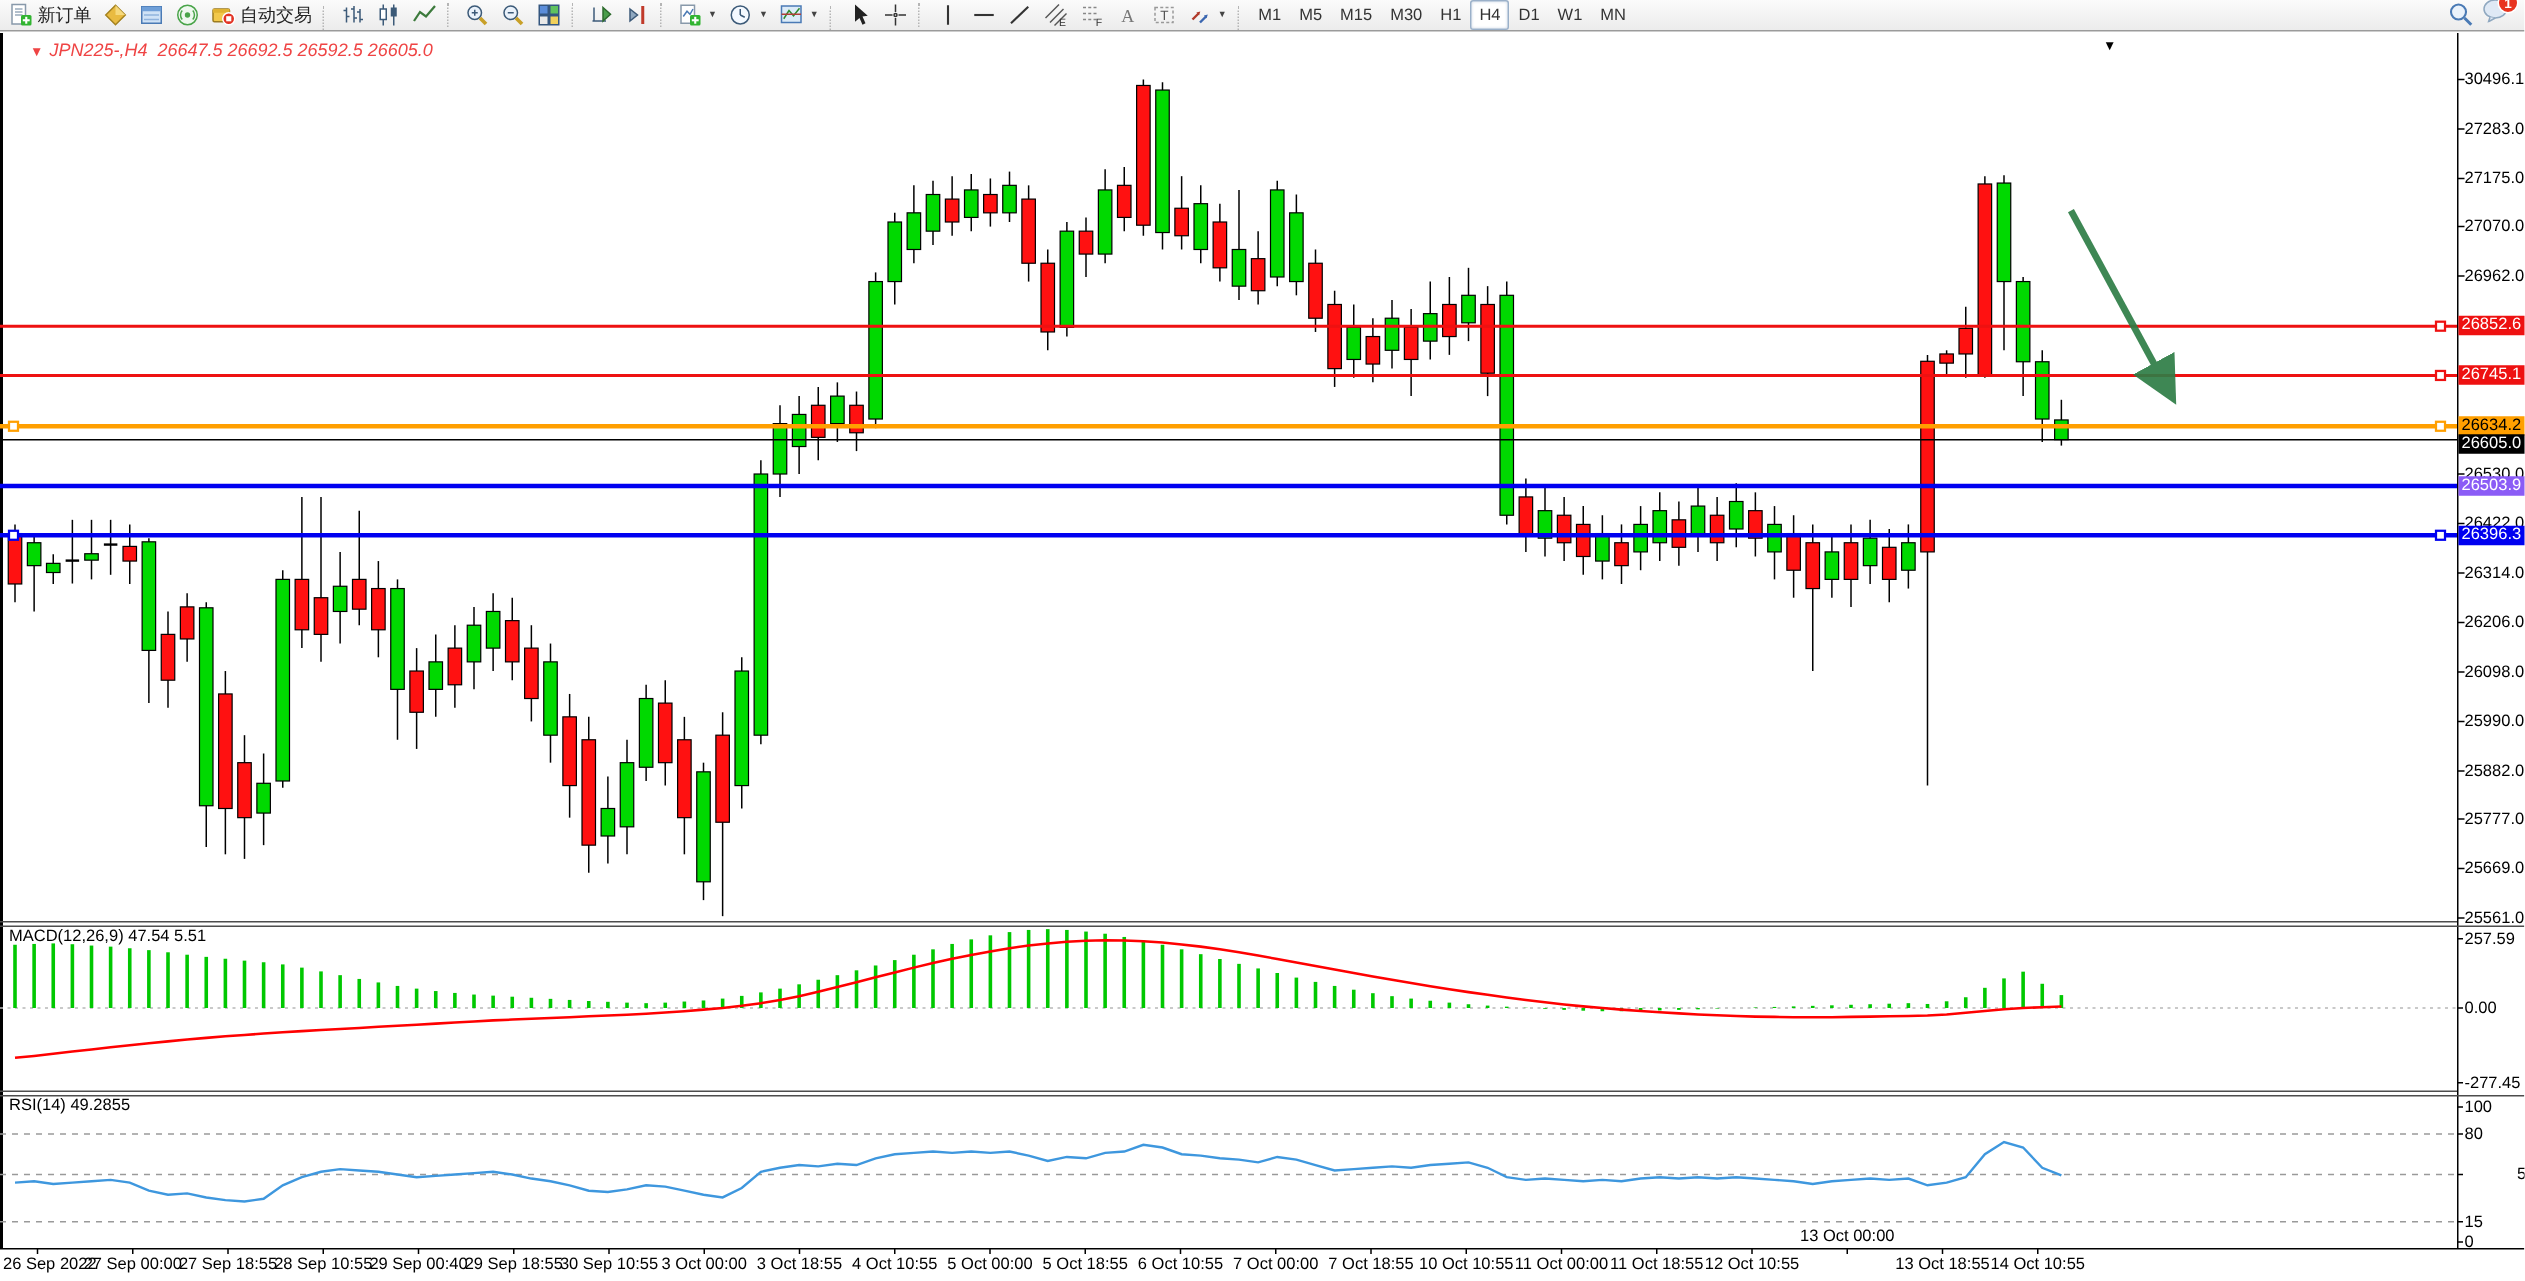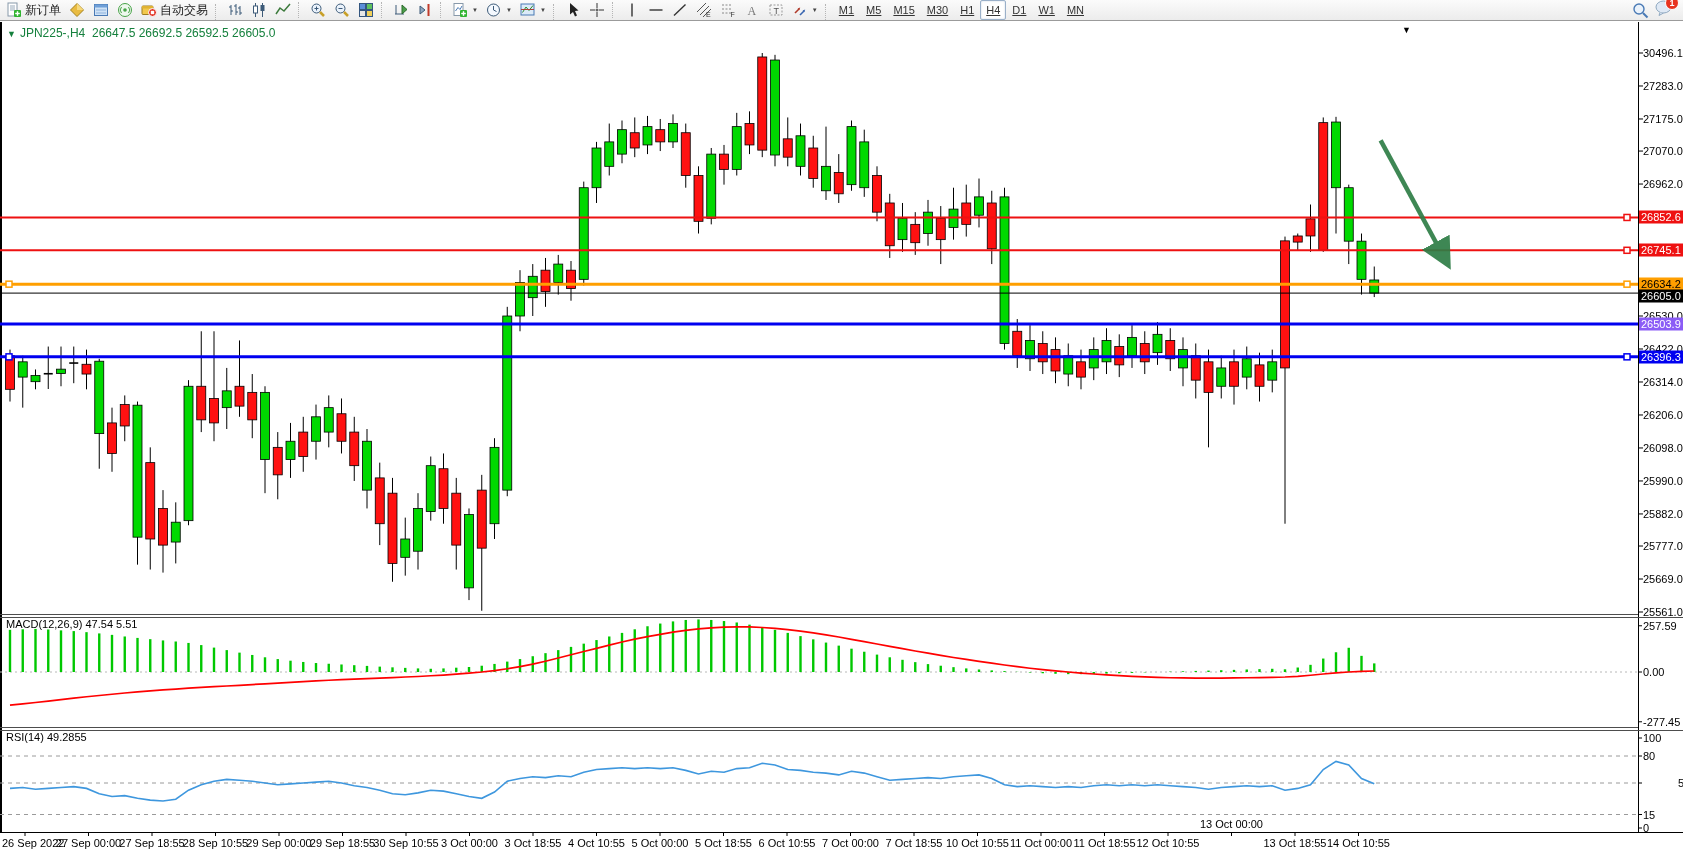--- a/index.html
+++ b/index.html
@@ -9,30 +9,30 @@
   .toolbar{position:absolute;top:0;left:0;width:1683px;height:21px;
            background:linear-gradient(#fbfbfb,#ececec);border-bottom:1px solid #9b9b9b;
            display:flex;align-items:flex-end;padding:0 2px;box-sizing:border-box;}
   .tgroup{display:flex;align-items:center;height:20px;}
   .sep{width:4px;height:16px;margin:0 3px;border-left:1px dotted #b5b5b5;}
   .tbtn{height:19px;min-width:21px;display:flex;align-items:center;justify-content:center;
         padding:0 3px;border:1px solid transparent;border-radius:2px;font-size:12px;color:#222;
         box-sizing:border-box;gap:3px;white-space:nowrap;}
   .tbtn .dd{font-size:6px;color:#444;margin-left:1px;}
   .tf-btn{font-size:11px;color:#333;padding:0 5px;height:18px;display:flex;align-items:center;
-          border:1px solid transparent;border-radius:2px;text-decoration:underline;}
+          border:1px solid transparent;border-radius:2px;}
   .tf-btn.active{background:#fff;border-color:#9ab0c9;box-shadow:inset 0 0 2px #c6d2e0;}
   .right-icons{margin-left:auto;display:flex;align-items:center;gap:6px;padding-right:8px;}
   .badge{position:absolute;top:-4px;right:-6px;width:12px;height:12px;border-radius:50%;
          background:#e8331f;color:#fff;font-size:9px;line-height:12px;text-align:center;
          border:1px solid #fff;font-weight:bold;}
   .chat-wrap{position:relative;}
   
   #chart-svg{position:absolute;top:0;left:0;}
-  .chart-title{position:absolute;top:26px;left:7px;font-size:12px;color:#15803d;z-index:5;}
+  .chart-title{position:absolute;top:26px;left:20px;font-size:12px;color:#ef4444;z-index:5;font-style:italic;}
   .chart-title .tri{font-size:9px;margin-right:4px;}
   .ind-label{position:absolute;left:6px;font-size:11px;color:#000;z-index:5;}
   .plabel{position:absolute;left:1643px;font-size:11px;color:#000;transform:translateY(-50%);z-index:4;}
   .clabel{position:absolute;left:1639px;width:42px;font-size:11px;padding:1px 1px 1px 2px;
           transform:translateY(-50%);z-index:6;line-height:11px;}
   .slabel{position:absolute;left:1643px;font-size:11px;color:#000;transform:translateY(-50%);z-index:4;}
   .tlabel{position:absolute;top:837px;font-size:11px;color:#000;transform:translateX(-50%);
           white-space:nowrap;z-index:4;}
   .chart-dd{position:absolute;top:25px;left:1402px;font-size:9px;color:#000;z-index:5;}
 </style>
@@ -699,21 +699,21 @@
     <div class="slabel" style="top: 721.785px;">-277.45</div>
     <div class="slabel" style="top: 738px;">100</div>
     <div class="slabel" style="top: 756px;">80</div>
     <div class="slabel" style="top: 783px; margin-left: 35px;">50</div>
     <div class="slabel" style="top: 814.5px;">15</div>
     <div class="slabel" style="top: 828px;">0</div>
     <div class="tlabel" style="top: 837px; left: 2px; transform: none;">26 Sep 2022</div>
     <div class="tlabel" style="top: 837px; left: 88.5px;">27 Sep 00:00</div>
     <div class="tlabel" style="top: 837px; left: 152px;">27 Sep 18:55</div>
     <div class="tlabel" style="top: 837px; left: 215.5px;">28 Sep 10:55</div>
-    <div class="tlabel" style="top: 837px; left: 279px;">29 Sep 00:00</div>
+    <div class="tlabel" style="top: 837px; left: 279px;">29 Sep 00:40</div>
     <div class="tlabel" style="top: 837px; left: 342.5px;">29 Sep 18:55</div>
     <div class="tlabel" style="top: 837px; left: 406px;">30 Sep 10:55</div>
     <div class="tlabel" style="top: 837px; left: 469.5px;">3 Oct 00:00</div>
     <div class="tlabel" style="top: 837px; left: 533px;">3 Oct 18:55</div>
     <div class="tlabel" style="top: 837px; left: 596.5px;">4 Oct 10:55</div>
     <div class="tlabel" style="top: 837px; left: 660px;">5 Oct 00:00</div>
     <div class="tlabel" style="top: 837px; left: 723.5px;">5 Oct 18:55</div>
     <div class="tlabel" style="top: 837px; left: 787px;">6 Oct 10:55</div>
     <div class="tlabel" style="top: 837px; left: 850.5px;">7 Oct 00:00</div>
     <div class="tlabel" style="top: 837px; left: 914px;">7 Oct 18:55</div>

